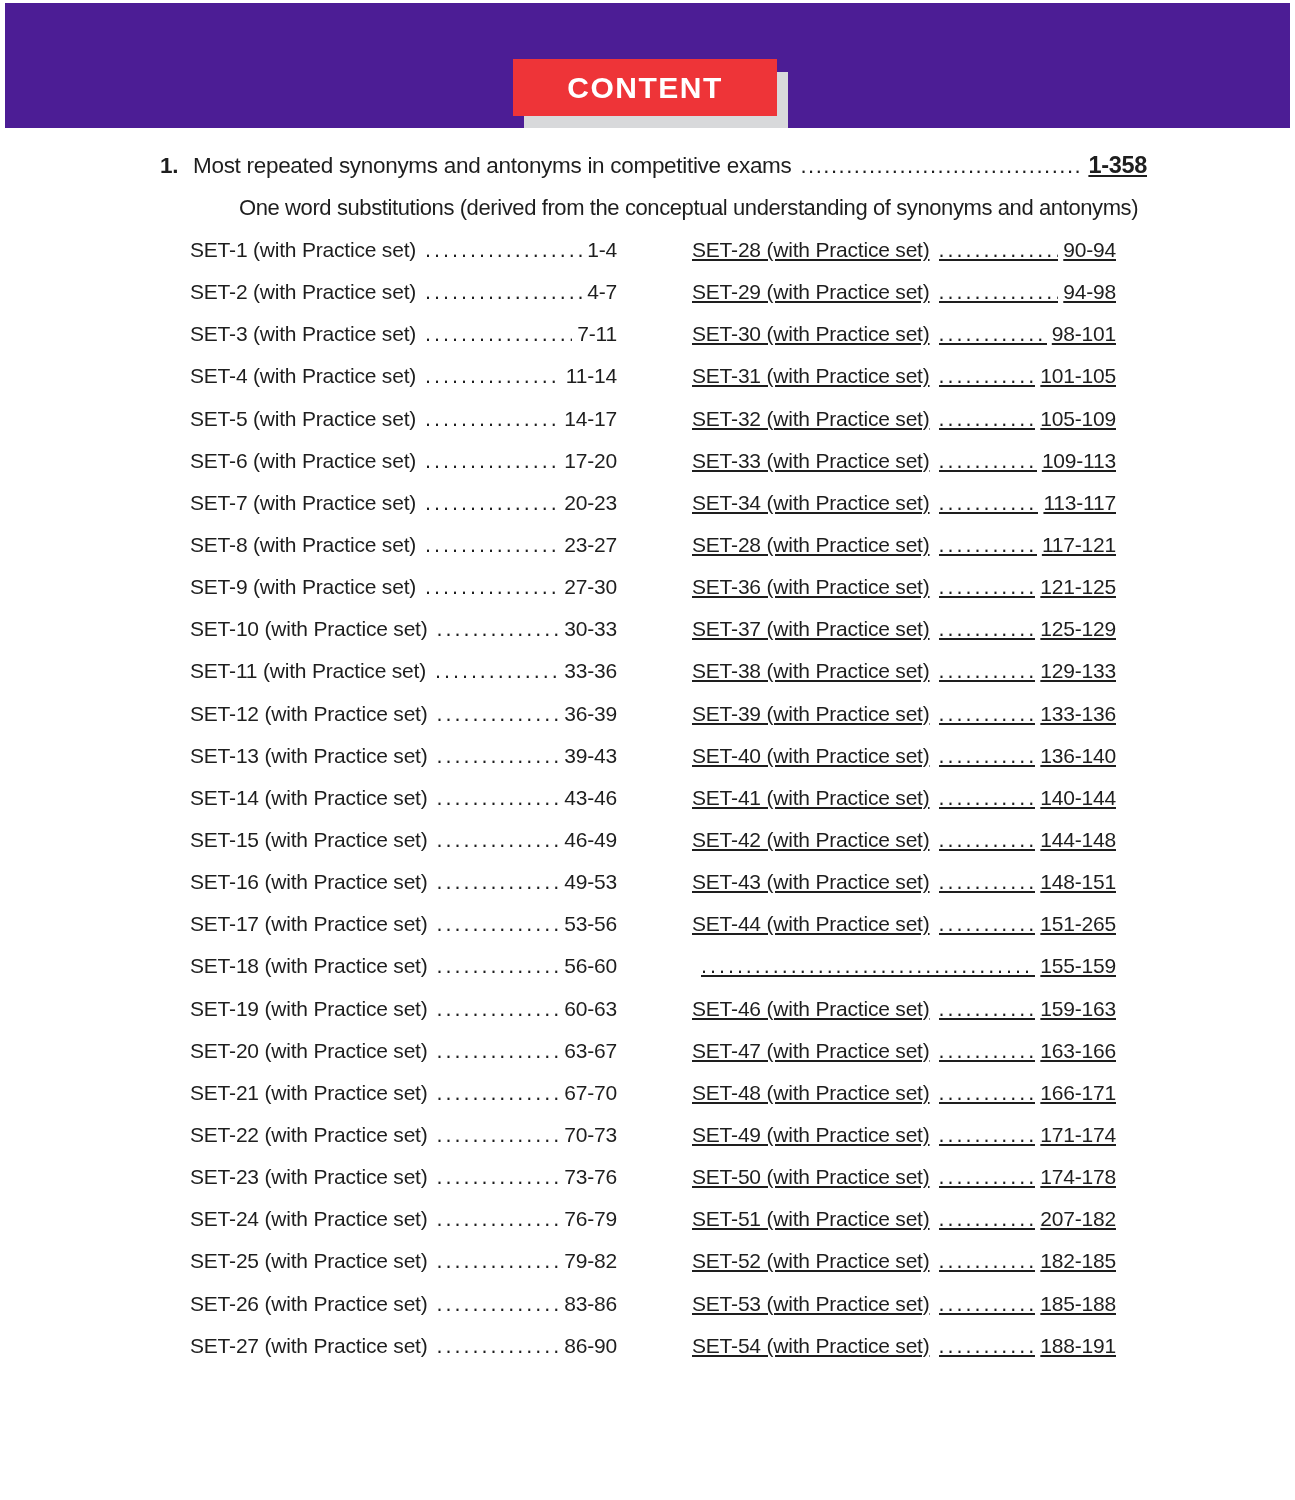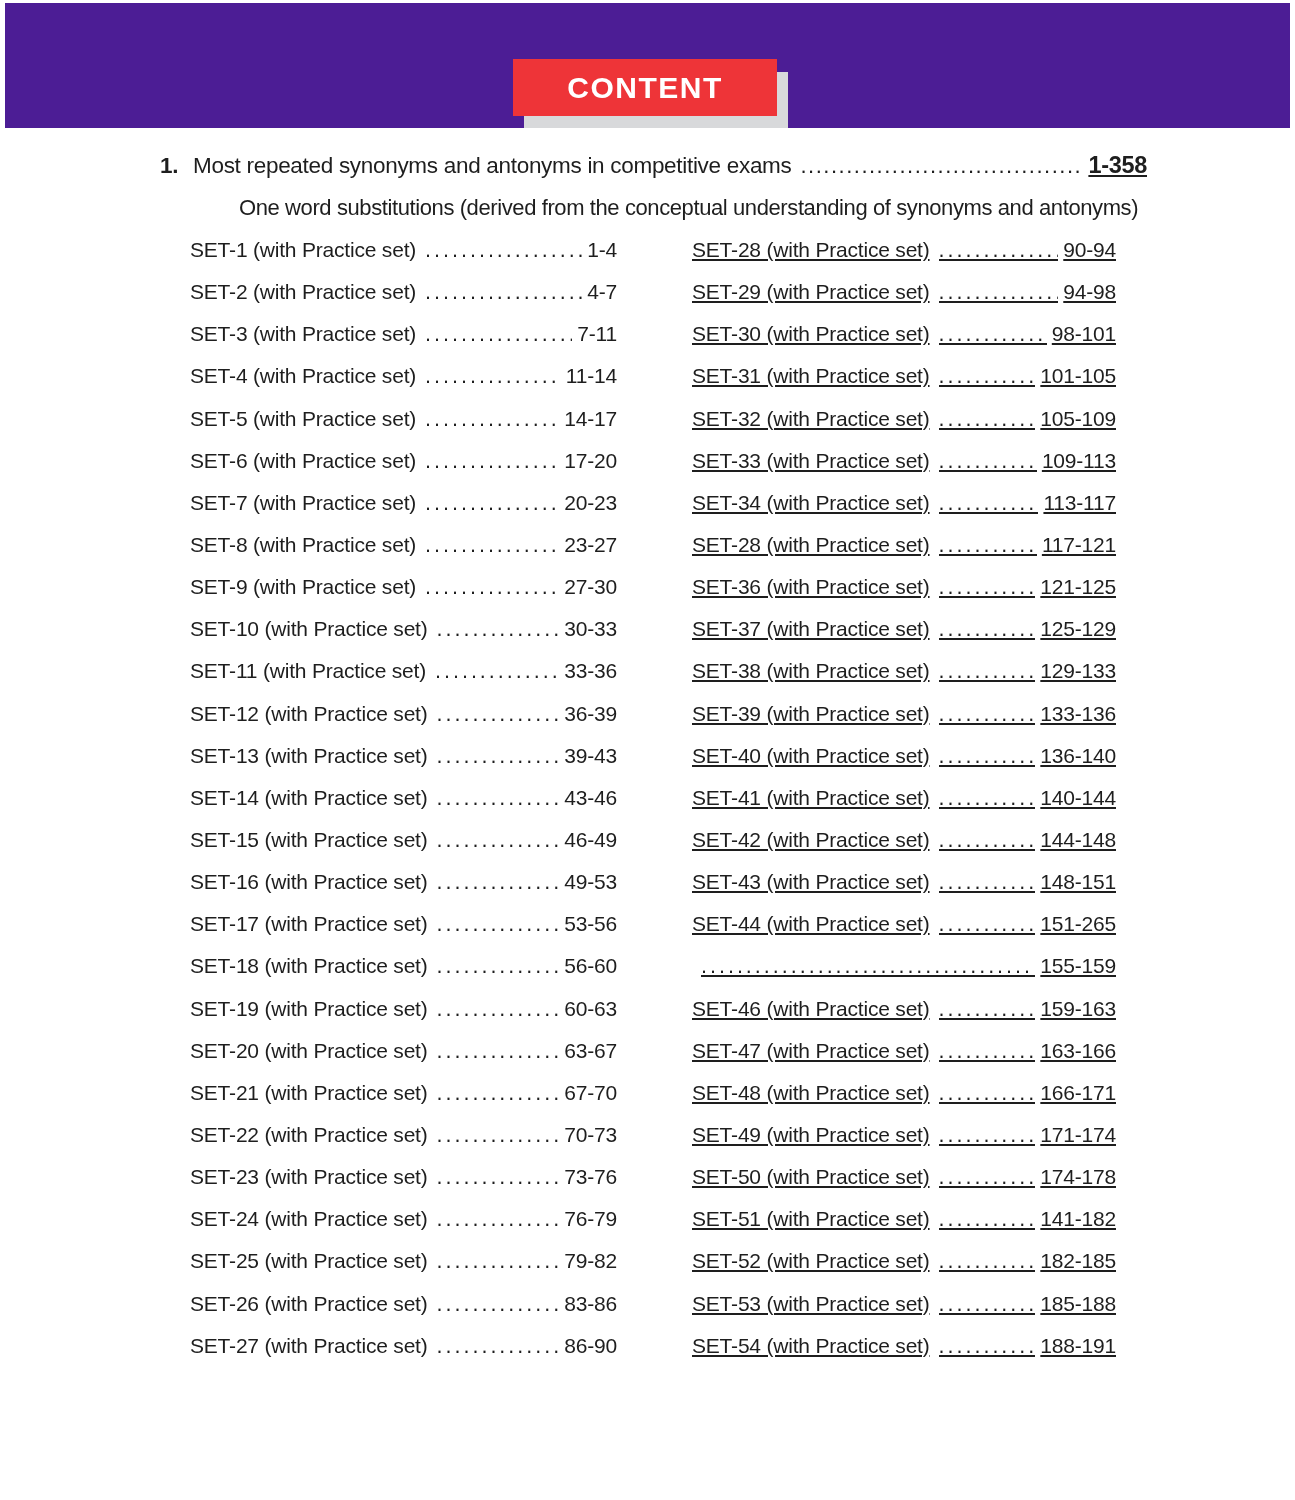--- a/index.html
+++ b/index.html
@@ -374,21 +374,21 @@
         <span class="pages">171-174</span>
       </div>
       <div class="row">
         <span class="label">SET-50 (with Practice set)</span>
         <span class="dots"></span>
         <span class="pages">174-178</span>
       </div>
       <div class="row">
         <span class="label">SET-51 (with Practice set)</span>
         <span class="dots"></span>
-        <span class="pages">141-182</span>
+        <span class="pages">207-182</span>
       </div>
       <div class="row">
         <span class="label">SET-52 (with Practice set)</span>
         <span class="dots"></span>
         <span class="pages">182-185</span>
       </div>
       <div class="row">
         <span class="label">SET-53 (with Practice set)</span>
         <span class="dots"></span>
         <span class="pages">185-188</span>

